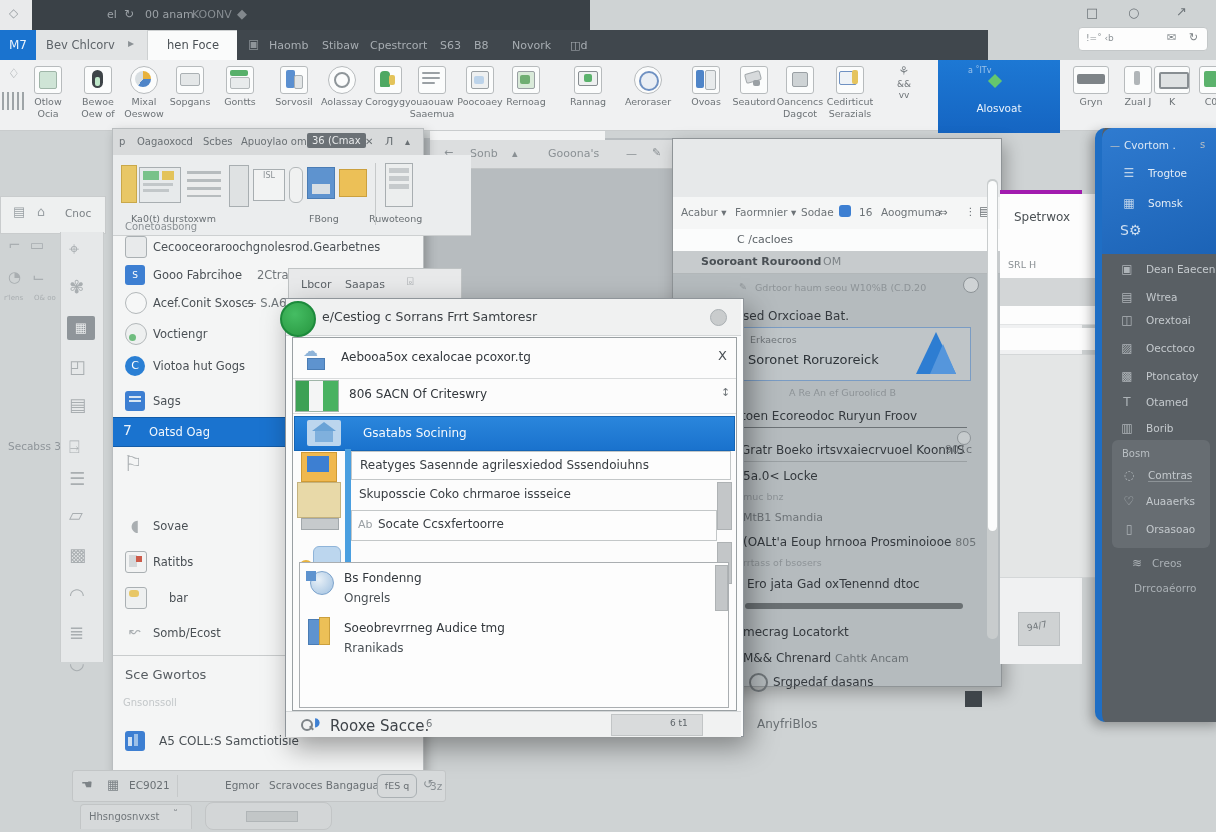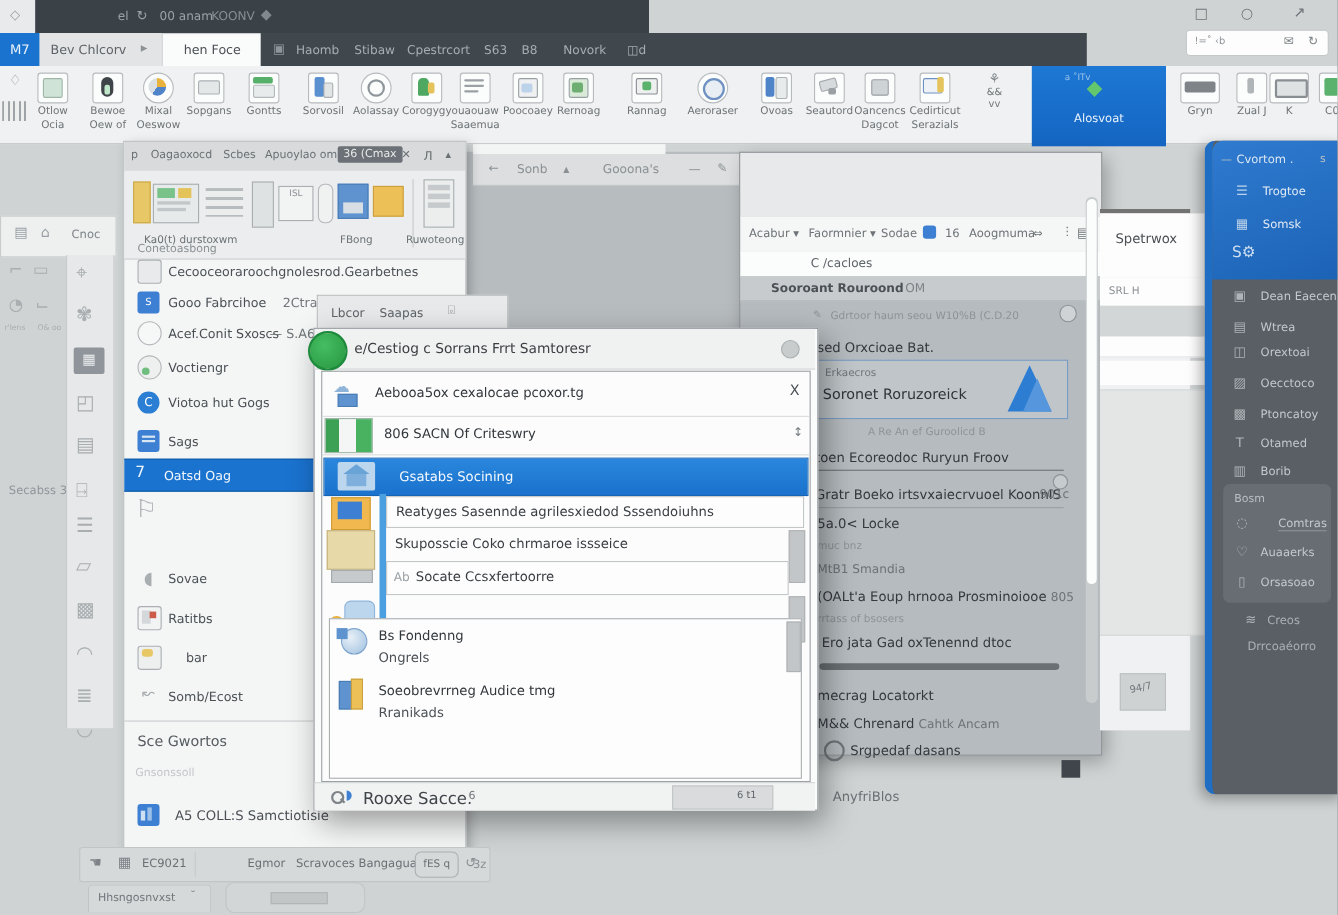--- a/index.html
+++ b/index.html
@@ -361,21 +361,21 @@
       <span class="abs fline" style="left:100px;top:402px;">Srgpedaf dasans</span>
       <div class="abs" style="left:292px;top:418px;width:17px;height:16px;background:#3f454a;"></div>
     </div>
 
     <div class="abs" style="left:314px;top:40px;width:11px;height:460px;background:#c8cccd;border-radius:5px;">
       <div style="position:absolute;left:1px;top:2px;width:9px;height:350px;background:#fbfcfc;border-radius:5px;"></div>
     </div>
   </div>
   <span class="abs" style="left:757px;top:717px;font-size:12px;color:#6a7074;">AnyfriBlos</span>
 
-  <div class="abs" style="left:1000px;top:190px;width:82px;height:470px;border-top:4px solid #737373;background:#f0f1f2;">
+  <div class="abs" style="left:1000px;top:190px;width:82px;height:470px;border-top:4px solid #a21caf;background:#f0f1f2;">
     <div class="abs" style="left:0;top:0;width:95px;height:58px;background:#fdfdfd;border-bottom:1px solid #d9dbdc;">
       <span class="abs" style="left:14px;top:16px;font-size:12px;color:#4a5054;">Spetrwox</span>
     </div>
     <div class="abs" style="left:0;top:58px;width:95px;height:26px;background:#fdfdfd;border-bottom:1px solid #e2e4e5;">
       <span class="abs" style="left:8px;top:7px;font-size:9.5px;color:#8a9094;">SRL H</span>
     </div>
     <div class="abs" style="left:0;top:84px;width:95px;height:28px;background:#d3d6d7;"></div>
     <div class="abs" style="left:0;top:112px;width:95px;height:18px;background:#fdfdfd;border-bottom:1px solid #e2e4e5;"></div>
     <div class="abs" style="left:0;top:134px;width:95px;height:22px;background:#fdfdfd;"></div>
     <div class="abs" style="left:0;top:160px;width:95px;height:222px;background:#e4e6e6;border-top:1px solid #d4d7d8;border-bottom:1px solid #d4d7d8;"></div>
@@ -399,42 +399,42 @@
     </div>
     <div class="abs sb-item" style="left:14px;top:134px;"><span class="ic">▣</span><span style="margin-left:8px;">Dean Eaecene</span></div>
     <div class="abs sb-item" style="left:14px;top:162px;"><span class="ic">▤</span><span style="margin-left:8px;">Wtrea</span></div>
     <div class="abs sb-item" style="left:14px;top:185px;"><span class="ic">◫</span><span style="margin-left:8px;">Orextoai</span></div>
     <div class="abs sb-item" style="left:14px;top:213px;"><span class="ic">▨</span><span style="margin-left:8px;">Oecctoco</span></div>
     <div class="abs sb-item" style="left:14px;top:241px;"><span class="ic">▩</span><span style="margin-left:8px;">Ptoncatoy</span></div>
     <div class="abs sb-item" style="left:14px;top:267px;"><span class="ic">T</span><span style="margin-left:8px;">Otamed</span></div>
     <div class="abs sb-item" style="left:14px;top:293px;"><span class="ic">▥</span><span style="margin-left:8px;">Borib</span></div>
     <div class="abs sb-box" style="left:10px;top:312px;width:98px;height:108px;">
       <span class="abs hdr-sm" style="left:10px;top:8px;">Bosm</span>
-      <div class="abs sb-item" style="left:6px;top:28px;"><span class="ic">◌</span><span style="margin-left:22px;border-bottom:1px solid #8d9397;text-align:center;">Comtras</span></div>
+      <div class="abs sb-item" style="left:6px;top:28px;"><span class="ic">◌</span><span style="margin-left:8px;border-bottom:1px solid #8d9397;text-align:center;">Comtras</span></div>
       <div class="abs sb-item" style="left:6px;top:54px;"><span class="ic">♡</span><span style="margin-left:6px;">Auaaerks</span></div>
       <div class="abs sb-item" style="left:6px;top:82px;"><span class="ic">▯</span><span style="margin-left:6px;">Orsasoao</span></div>
     </div>
     <div class="abs sb-item" style="left:24px;top:428px;color:#aab0b5;"><span class="ic">≋</span><span style="margin-left:4px;margin-top:45px;">Creos</span></div>
     <div class="abs sb-item" style="left:32px;top:454px;color:#aab0b5;"><span>Drrcoaéorro</span></div>
   </div>
 
   <div class="abs palette" style="left:112px;top:128px;width:310px;height:645px;">
 
     <div class="abs pal-tabs" style="left:0;top:0;width:310px;height:26px;">
       <span class="abs" style="left:6px;top:7px;">p</span>
       <span class="abs" style="left:24px;top:7px;">Oagaoxocd</span>
       <span class="abs" style="left:90px;top:7px;">Scbes</span>
       <span class="abs" style="left:128px;top:7px;">Apuoylao om</span>
       <span class="abs" style="left:194px;top:4px;background:#6b7176;color:#e8eaeb;border-radius:2px;padding:2px 5px;">36 (Cmax</span>
       <span class="abs" style="left:252px;top:7px;">✕</span>
       <span class="abs" style="left:272px;top:6px;font-size:11px;">Л</span>
       <span class="abs" style="left:292px;top:7px;">▴</span>
     </div>
 
-    <div class="abs pal-iconrow" style="left:0;top:26px;width:310px;height:80px;">
+    <div class="abs pal-iconrow" style="left:0;top:26px;width:310px;height:80px;padding-left:48px;">
       <div class="abs" style="left:8px;top:10px;width:14px;height:36px;background:#e8c766;border:1px solid #c9a84a;"></div>
       <div class="abs" style="left:26px;top:12px;width:40px;height:34px;background:#e7eaeb;border:1px solid #a8aeb1;">
         <div style="position:absolute;left:3px;top:3px;width:16px;height:9px;background:#79c289;"></div>
         <div style="position:absolute;left:3px;top:15px;width:30px;height:3px;background:#c2c7c9;"></div>
         <div style="position:absolute;left:3px;top:21px;width:26px;height:3px;background:#c2c7c9;"></div>
         <div style="position:absolute;left:22px;top:3px;width:12px;height:9px;background:#e3c35a;"></div>
       </div>
       <div class="abs" style="left:74px;top:16px;width:34px;height:26px;background:repeating-linear-gradient(#b7bcbe 0 3px,#eceded 3px 8px);"></div>
       <div class="abs" style="left:116px;top:10px;width:18px;height:40px;background:#dfe2e3;border:1px solid #a8aeb1;"></div>
       <div class="abs" style="left:140px;top:14px;width:30px;height:30px;border:1px solid #a8aeb1;background:#f2f3f3;font-size:8px;color:#8a9094;text-align:center;line-height:12px;">ISL</div>

